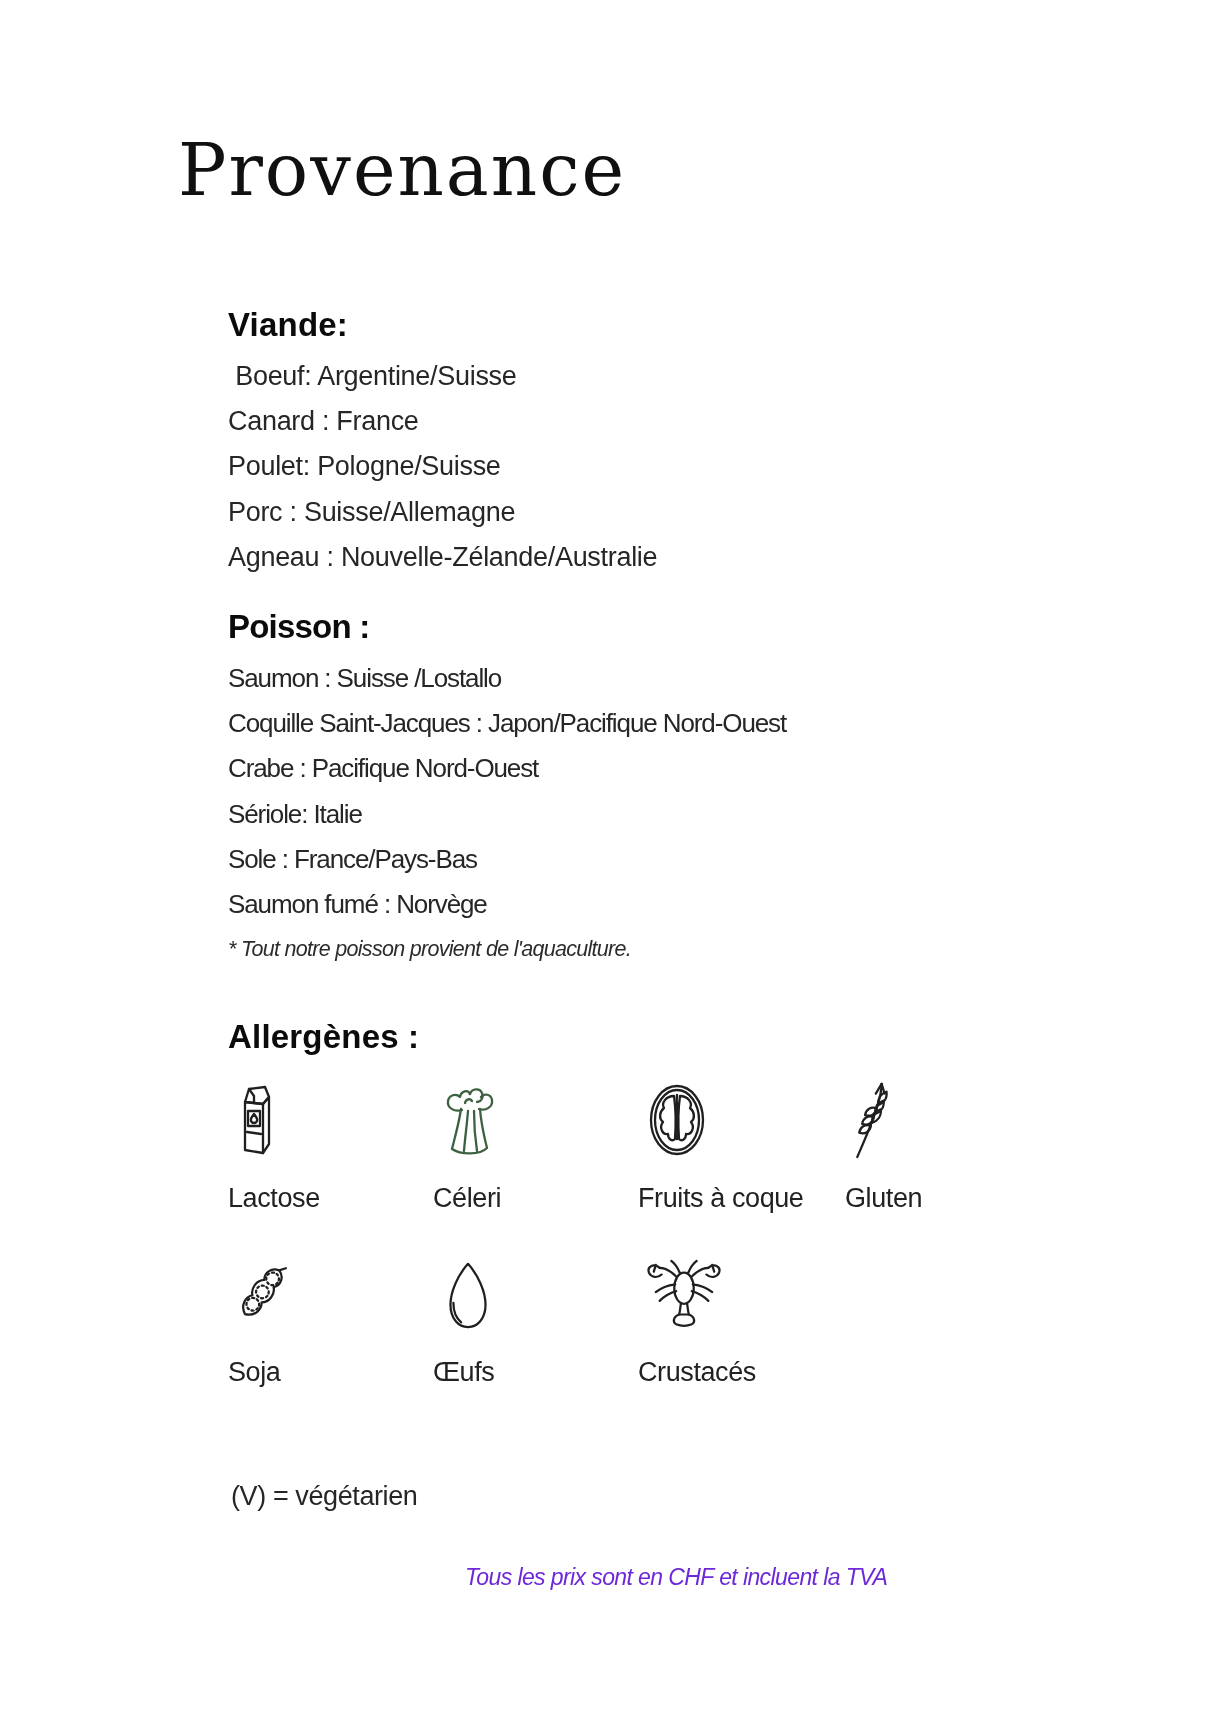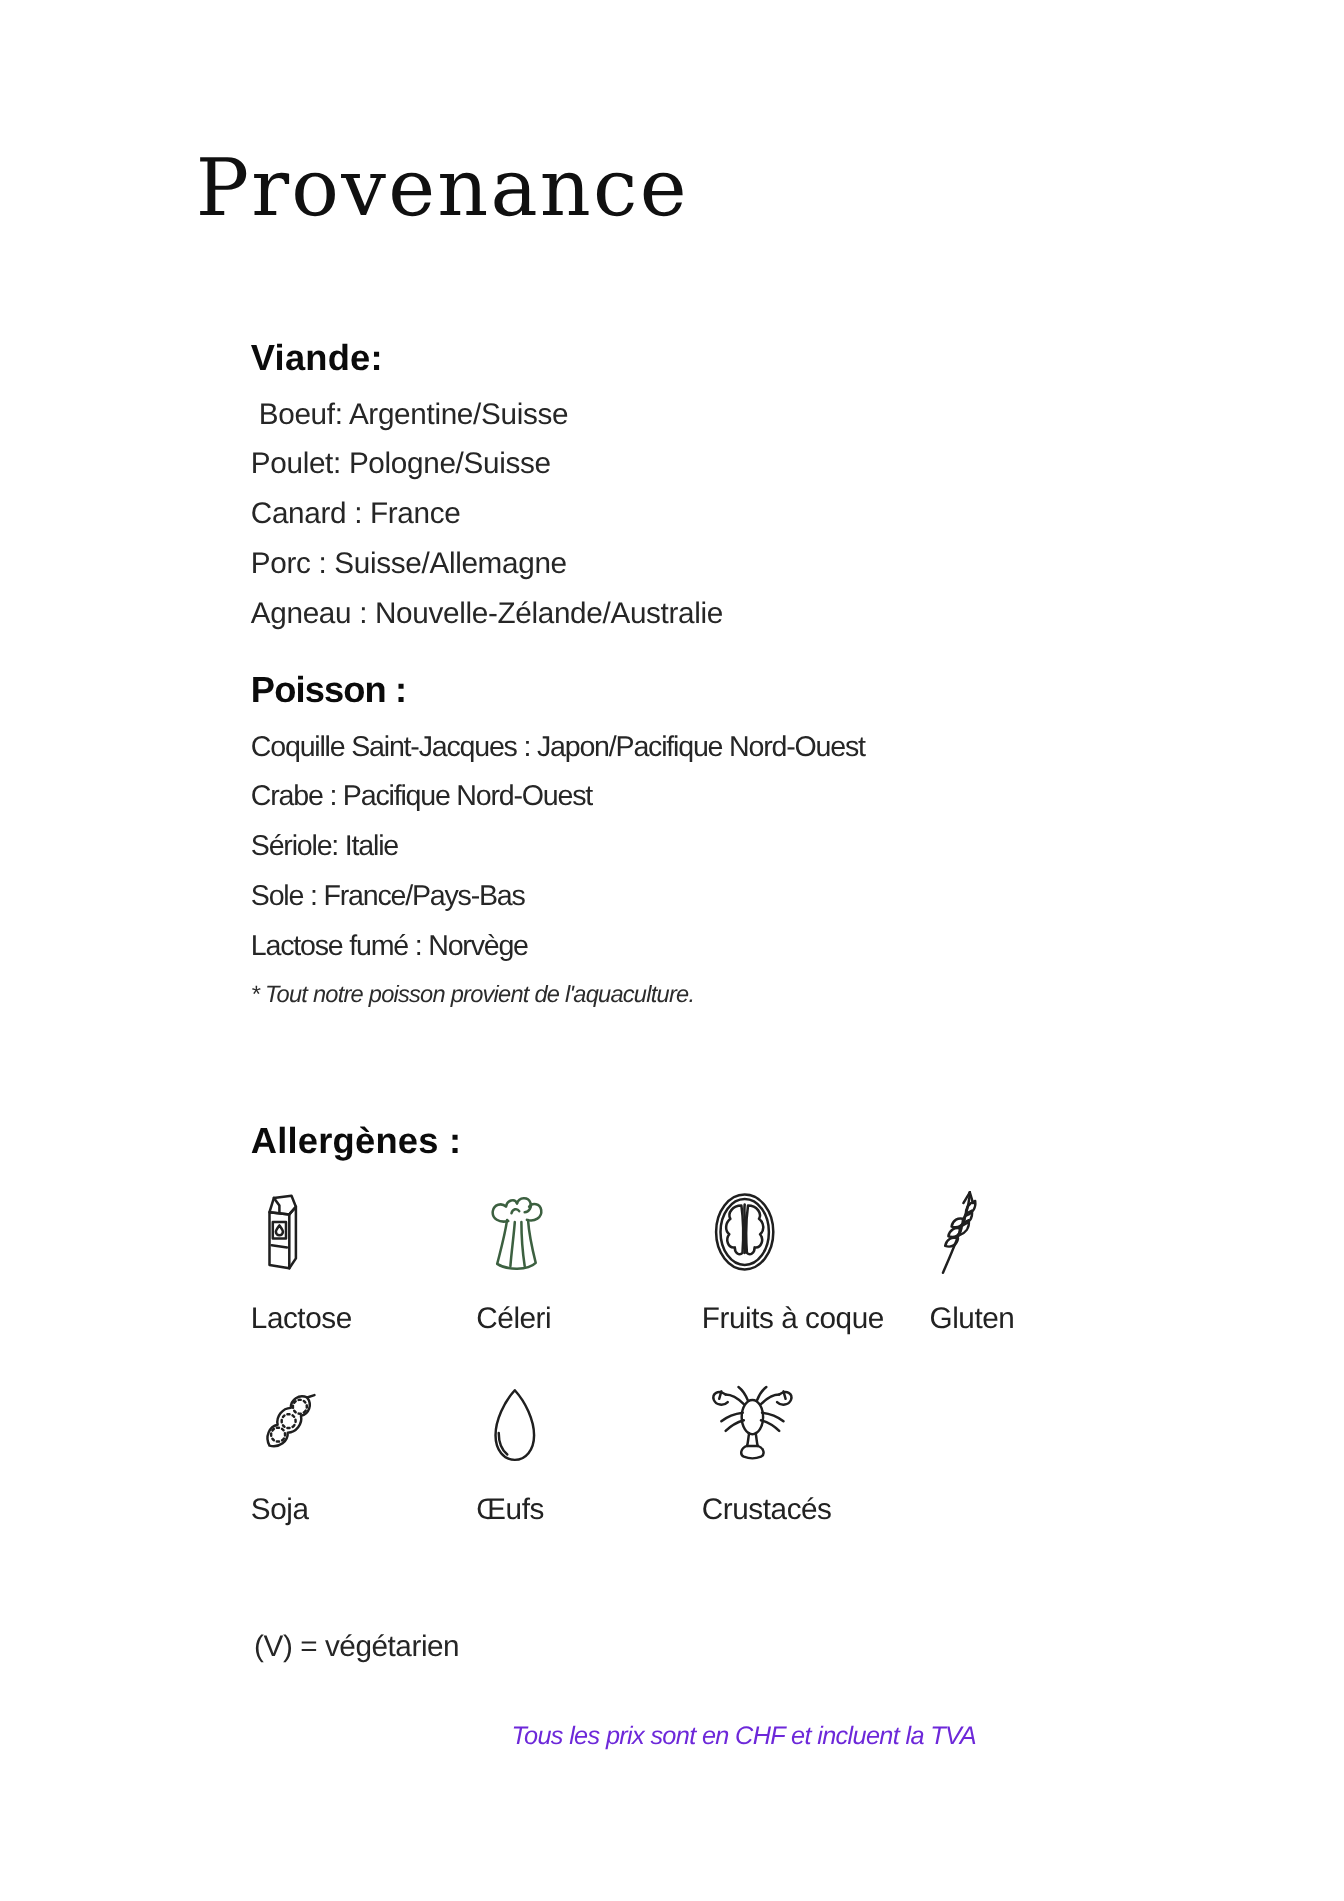--- a/index.html
+++ b/index.html
@@ -72,35 +72,36 @@
 <body>
 
 <div class="page">
 
   <h1 class="title">Provenance</h1>
 
   <section class="sec sec-viande">
     <h2>Viande:</h2>
     <div class="lines">
       <p class="line"> Boeuf: Argentine/Suisse</p>
+      <p class="line">Canard : France</p>
       <p class="line">Poulet: Pologne/Suisse</p>
-      <p class="line">Canard : France</p>
       <p class="line">Porc : Suisse/Allemagne</p>
       <p class="line">Agneau : Nouvelle-Zélande/Australie</p>
     </div>
   </section>
 
   <section class="sec sec-poisson">
     <h2>Poisson :</h2>
     <div class="lines">
+      <p class="line">Saumon : Suisse /Lostallo</p>
       <p class="line">Coquille Saint-Jacques : Japon/Pacifique Nord-Ouest</p>
       <p class="line">Crabe : Pacifique Nord-Ouest</p>
       <p class="line">Sériole: Italie</p>
       <p class="line">Sole : France/Pays-Bas</p>
-      <p class="line">Lactose fumé : Norvège</p>
+      <p class="line">Saumon fumé : Norvège</p>
     </div>
     <p class="note">* Tout notre poisson provient de l'aquaculture.</p>
   </section>
 
   <section class="sec sec-allergenes">
     <h2>Allergènes :</h2>
 
     <div class="arow arow-1">
 
       <div class="cell">

